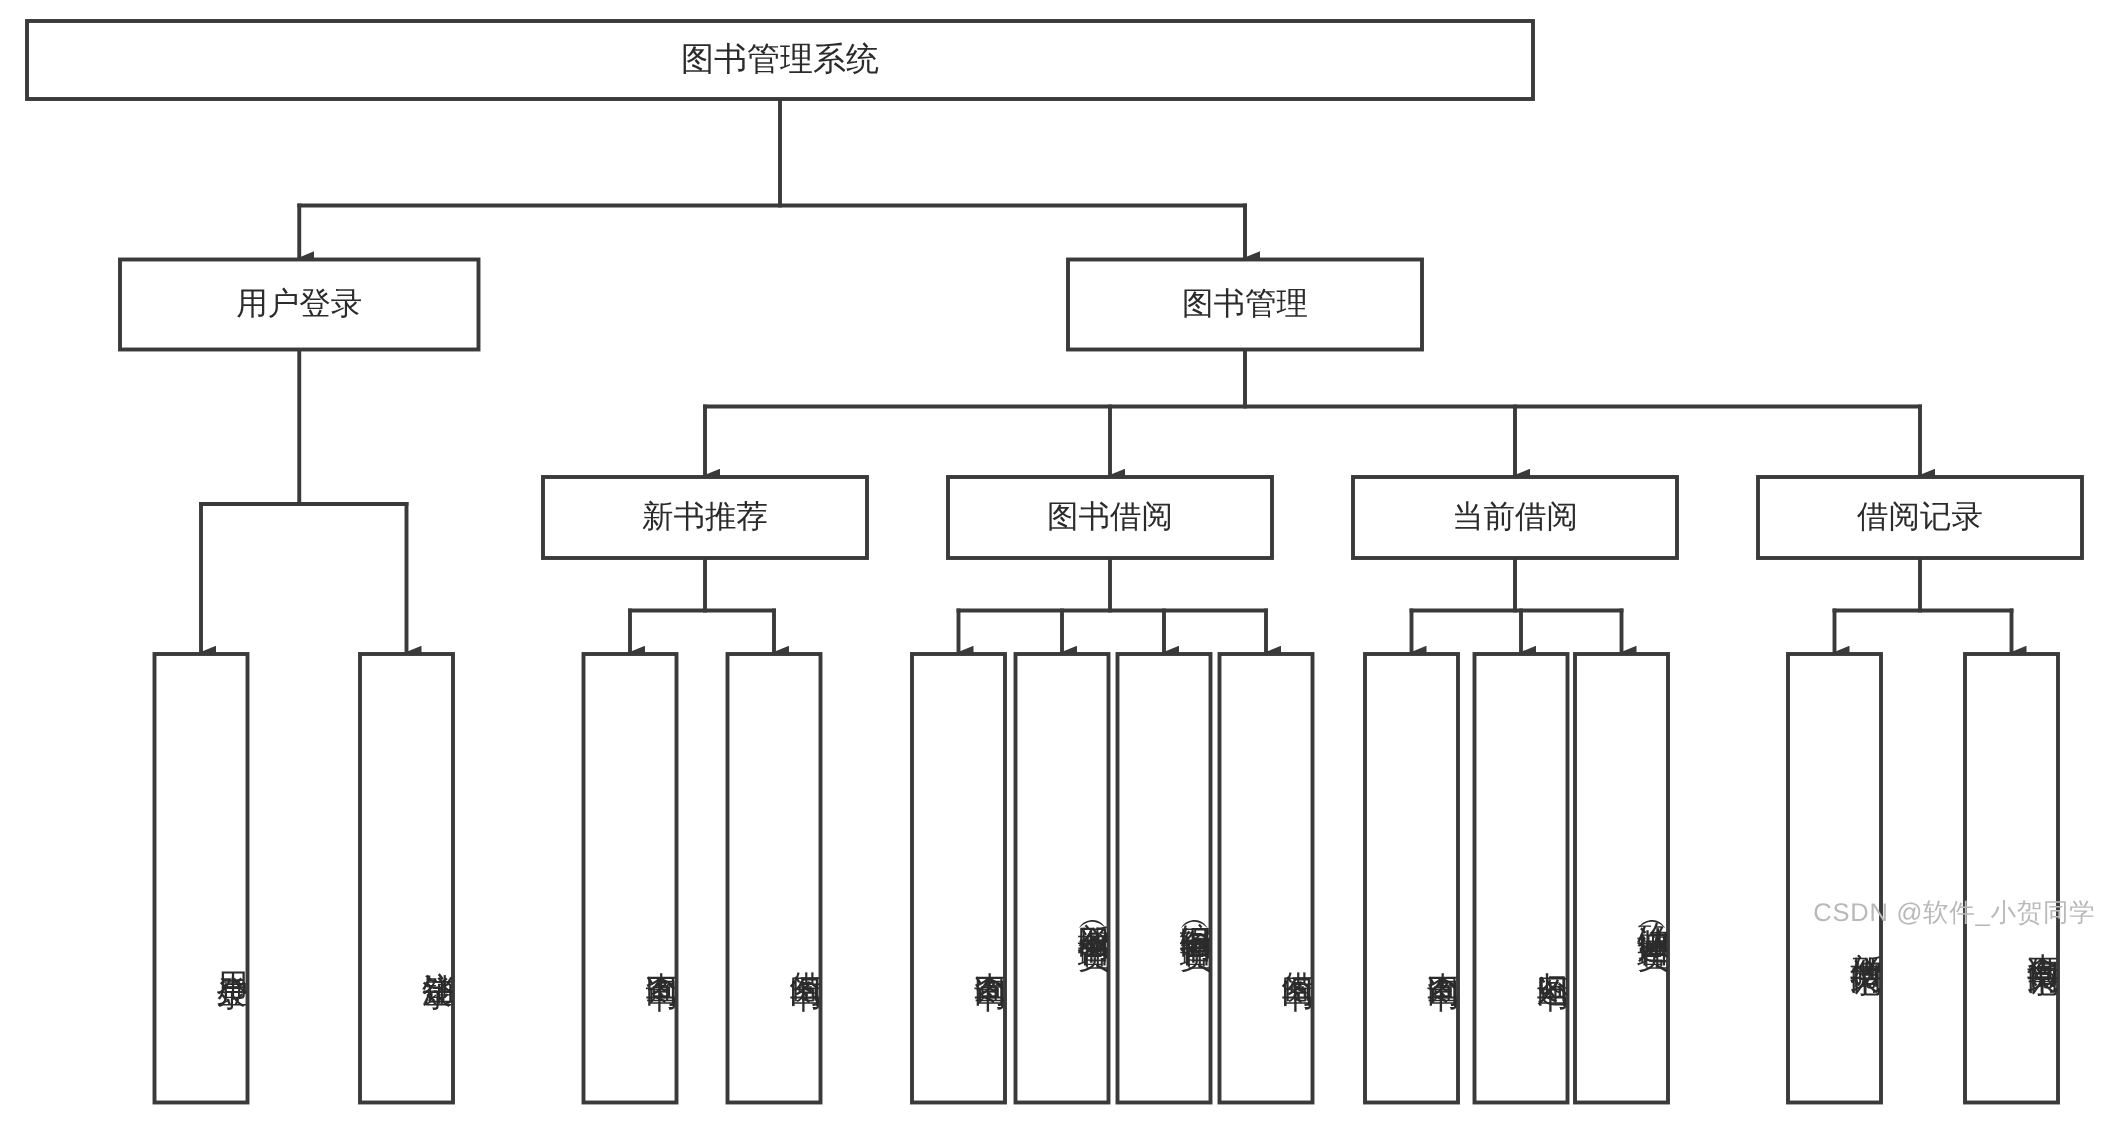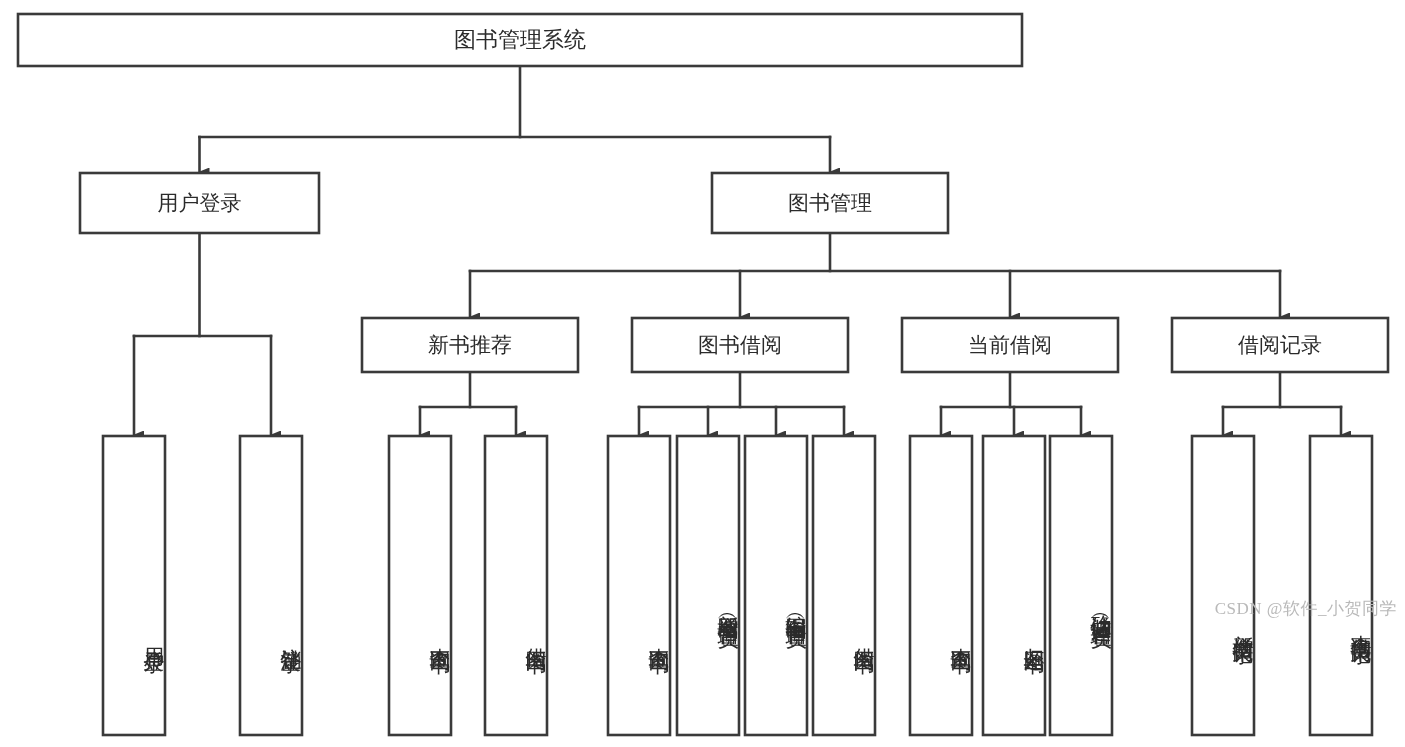--- a/index.html
+++ b/index.html
@@ -60,21 +60,21 @@
     color: #2b2b2b;
     letter-spacing: 2px;
     line-height: 1;
     white-space: nowrap;
     pointer-events: none;
   }
   .watermark {
     position: absolute;
     right: 8px;
     bottom: 4px;
-    font-family: Liberation Serif, serif;
+    font-family: Liberation Sans, sans-serif;
     font-size: 17px;
     color: #b9b9b9;
     letter-spacing: 0.5px;
     white-space: nowrap;
   }
 </style>
 </head>
 <body>
 
 <div id="diagram-root">

